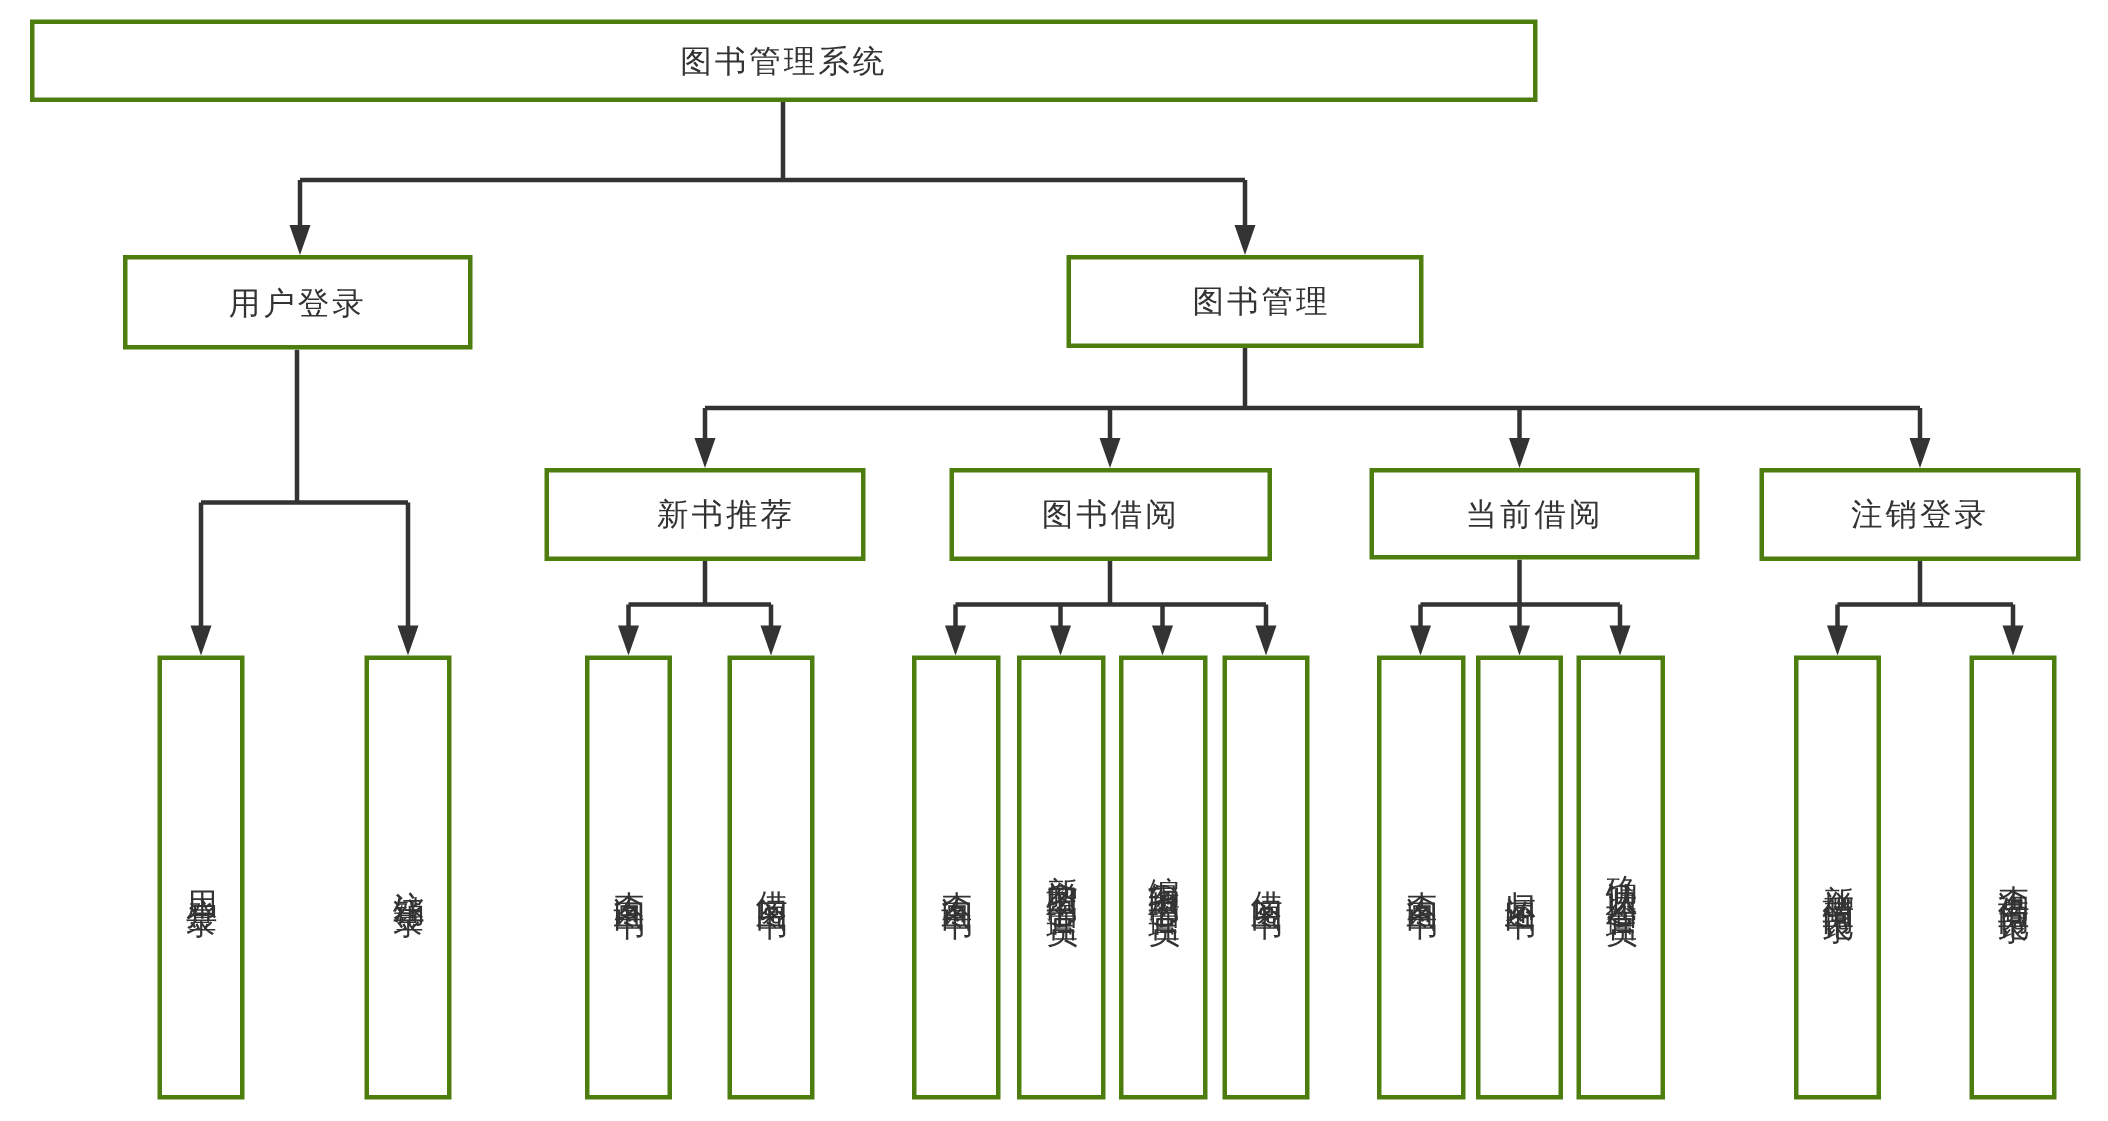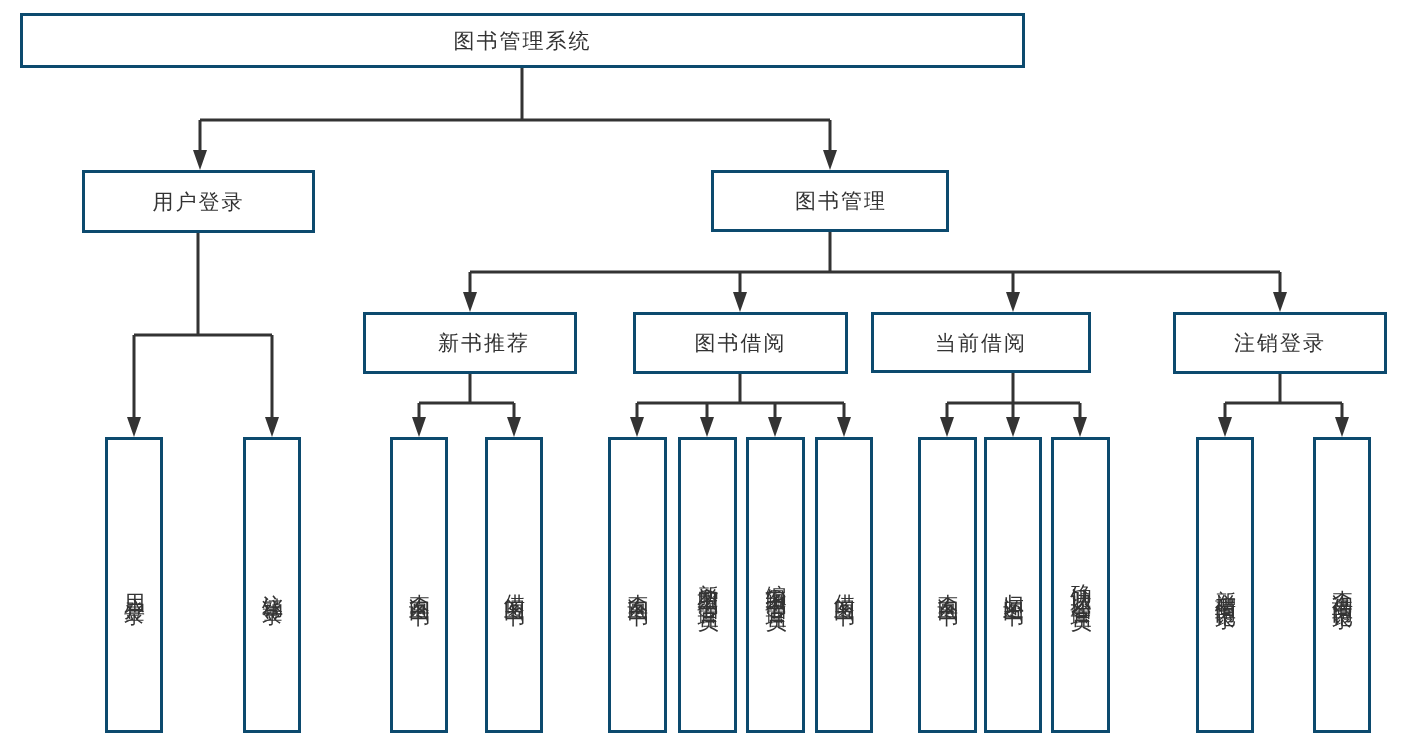--- a/index.html
+++ b/index.html
@@ -6,21 +6,21 @@
   #canvas{
     position:relative;
     width:1405px;height:747px;
     background:#ffffff;
     font-family:"DejaVu Sans","Liberation Sans",sans-serif;
     overflow:hidden;
   }
   .node{
     position:absolute;
     background:#ffffff;
-    border:3px solid #0c4a6e;
+    border:3px solid #4d7c0f;
     box-sizing:border-box;
     display:flex;
     align-items:center;
     justify-content:center;
     color:#333333;
     text-align:center;
   }
   .hbox span{
     font-size:21px;
     letter-spacing:2px;
@@ -113,21 +113,21 @@
   <div class="node hbox" style="left:711px;top:170px;width:238px;height:62px;padding-left:22px;">
     <span>图书管理</span>
   </div>
 
   <div class="node hbox" style="left:363px;top:312px;width:214px;height:62px;padding-left:28px;">
     <span>新书推荐</span>
   </div>
   <div class="node hbox" style="left:633px;top:312px;width:215px;height:62px;">
     <span>图书借阅</span>
   </div>
-  <div class="node hbox" style="left:871px;top:312px;width:220px;height:61px;">
+  <div class="node hbox" style="left:913px;top:312px;width:220px;height:61px;">
     <span>当前借阅</span>
   </div>
   <div class="node hbox" style="left:1173px;top:312px;width:214px;height:62px;">
     <span>注销登录</span>
   </div>
 
   <div class="node vbox" style="left:105px;top:437px;width:58px;height:296px;">
     <span>用户登录</span>
   </div>
   <div class="node vbox" style="left:243px;top:437px;width:58px;height:296px;">

